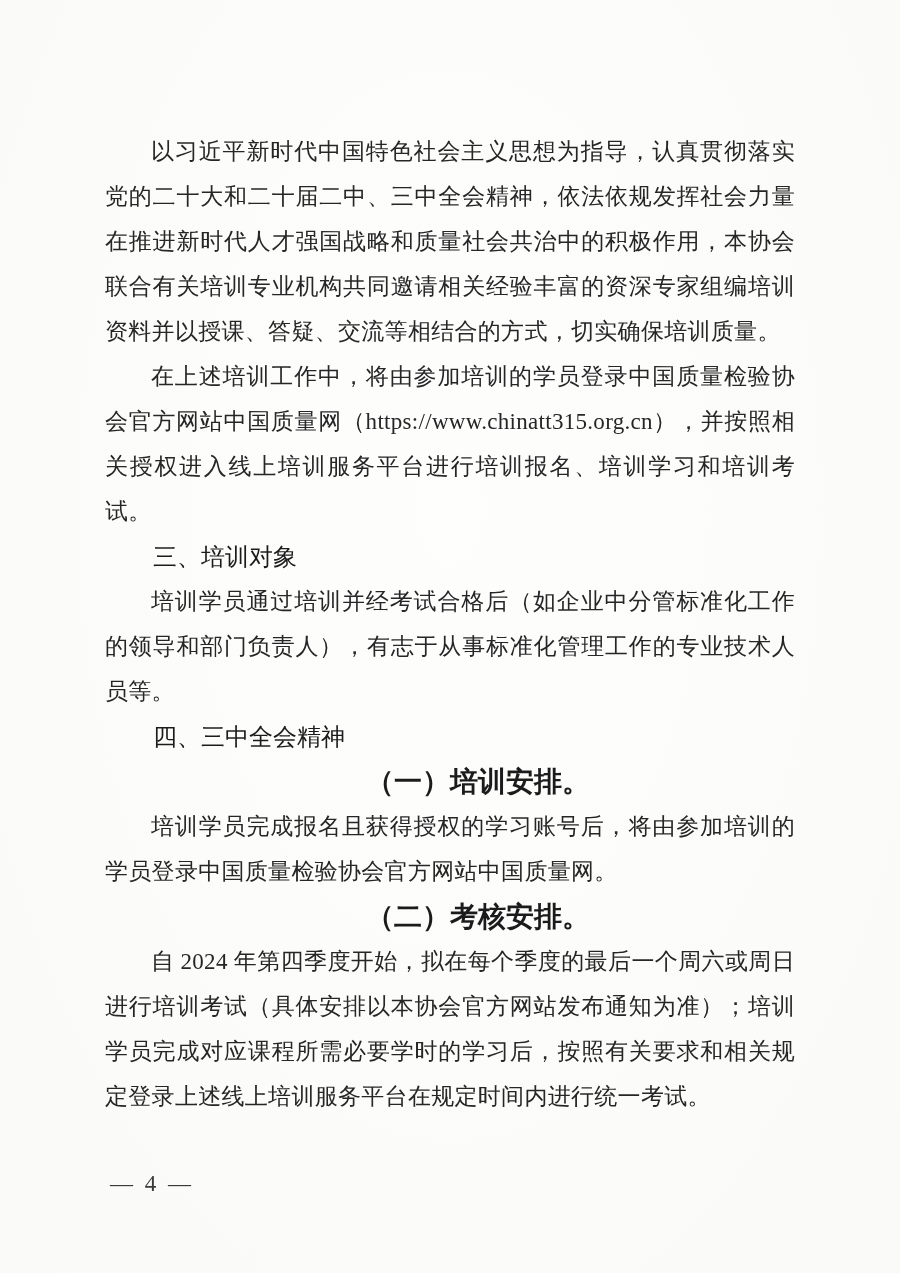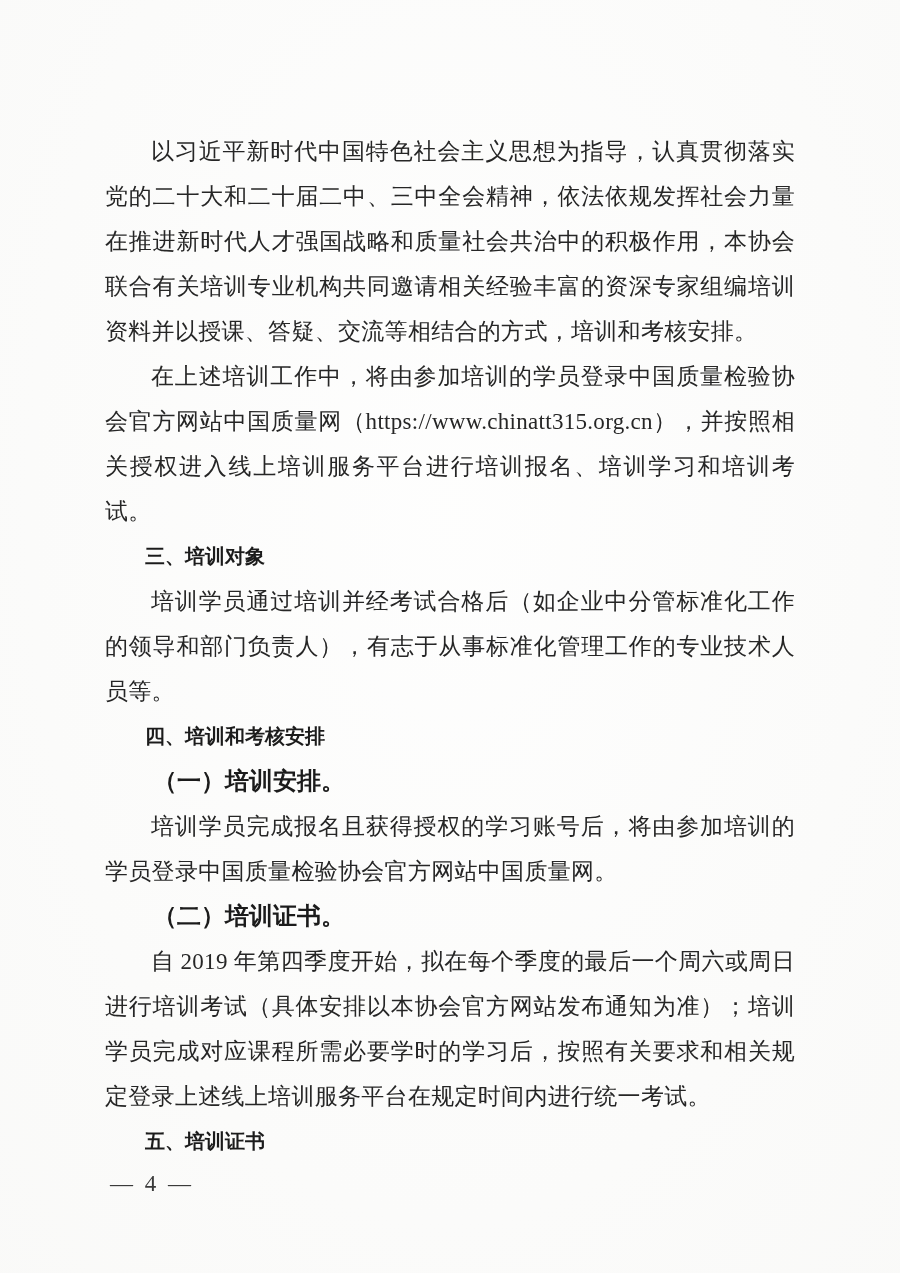--- a/index.html
+++ b/index.html
@@ -35,72 +35,72 @@
     font-size: 23px;
     line-height: 45px;
     text-align: justify;
     text-indent: 2em;
     letter-spacing: 0.3px;
     font-family: "Liberation Serif", "DejaVu Serif", serif;
     color: #262626;
   }
   .heading-hei {
     margin: 0;
-    font-size: 20px;
+    font-size: 24px;
     line-height: 45px;
     text-indent: 2em;
-    font-weight: 700;
+    font-weight: 400;
     font-family: "Liberation Sans", "DejaVu Sans", sans-serif;
     color: #1b1b1b;
   }
   .heading-kai {
     margin: 0;
-    font-size: 24px;
+    font-size: 28px;
     line-height: 45px;
     text-indent: 2em;
     font-weight: 700;
     font-family: "Liberation Serif", "DejaVu Serif", serif;
     color: #1b1b1b;
+    text-align: center;
   }
   .footer-pagenum {
     position: absolute;
     left: 110px;
     top: 1168px;
     font-size: 23px;
     line-height: 32px;
     letter-spacing: 3px;
     color: #3a3a3a;
     font-family: "Liberation Serif", "DejaVu Serif", serif;
   }
 </style>
 </head>
 <body>
 
 <div class="page">
 
   <div class="content">
 
-    <p class="para">以习近平新时代中国特色社会主义思想为指导，认真贯彻落实党的二十大和二十届二中、三中全会精神，依法依规发挥社会力量在推进新时代人才强国战略和质量社会共治中的积极作用，本协会联合有关培训专业机构共同邀请相关经验丰富的资深专家组编培训资料并以授课、答疑、交流等相结合的方式，培训和考核安排。</p>
+    <p class="para">以习近平新时代中国特色社会主义思想为指导，认真贯彻落实党的二十大和二十届二中、三中全会精神，依法依规发挥社会力量在推进新时代人才强国战略和质量社会共治中的积极作用，本协会联合有关培训专业机构共同邀请相关经验丰富的资深专家组编培训资料并以授课、答疑、交流等相结合的方式，切实确保培训质量。</p>
 
     <p class="para">在上述培训工作中，将由参加培训的学员登录中国质量检验协会官方网站中国质量网（https://www.chinatt315.org.cn），并按照相关授权进入线上培训服务平台进行培训报名、培训学习和培训考试。</p>
 
     <p class="heading-hei">三、培训对象</p>
 
     <p class="para">培训学员通过培训并经考试合格后（如企业中分管标准化工作的领导和部门负责人），有志于从事标准化管理工作的专业技术人员等。</p>
 
-    <p class="heading-hei">四、培训和考核安排</p>
+    <p class="heading-hei">四、三中全会精神</p>
 
     <p class="heading-kai">（一）培训安排。</p>
 
     <p class="para">培训学员完成报名且获得授权的学习账号后，将由参加培训的学员登录中国质量检验协会官方网站中国质量网。</p>
 
-    <p class="heading-kai">（二）培训证书。</p>
+    <p class="heading-kai">（二）考核安排。</p>
 
-    <p class="para">自 2019 年第四季度开始，拟在每个季度的最后一个周六或周日进行培训考试（具体安排以本协会官方网站发布通知为准）；培训学员完成对应课程所需必要学时的学习后，按照有关要求和相关规定登录上述线上培训服务平台在规定时间内进行统一考试。</p>
+    <p class="para">自 2024 年第四季度开始，拟在每个季度的最后一个周六或周日进行培训考试（具体安排以本协会官方网站发布通知为准）；培训学员完成对应课程所需必要学时的学习后，按照有关要求和相关规定登录上述线上培训服务平台在规定时间内进行统一考试。</p>
 
-    <p class="heading-hei">五、培训证书</p>
 
 
   </div>
 
   <div class="footer-pagenum">— 4 —</div>
 
 </div>
 
 </body></html>

